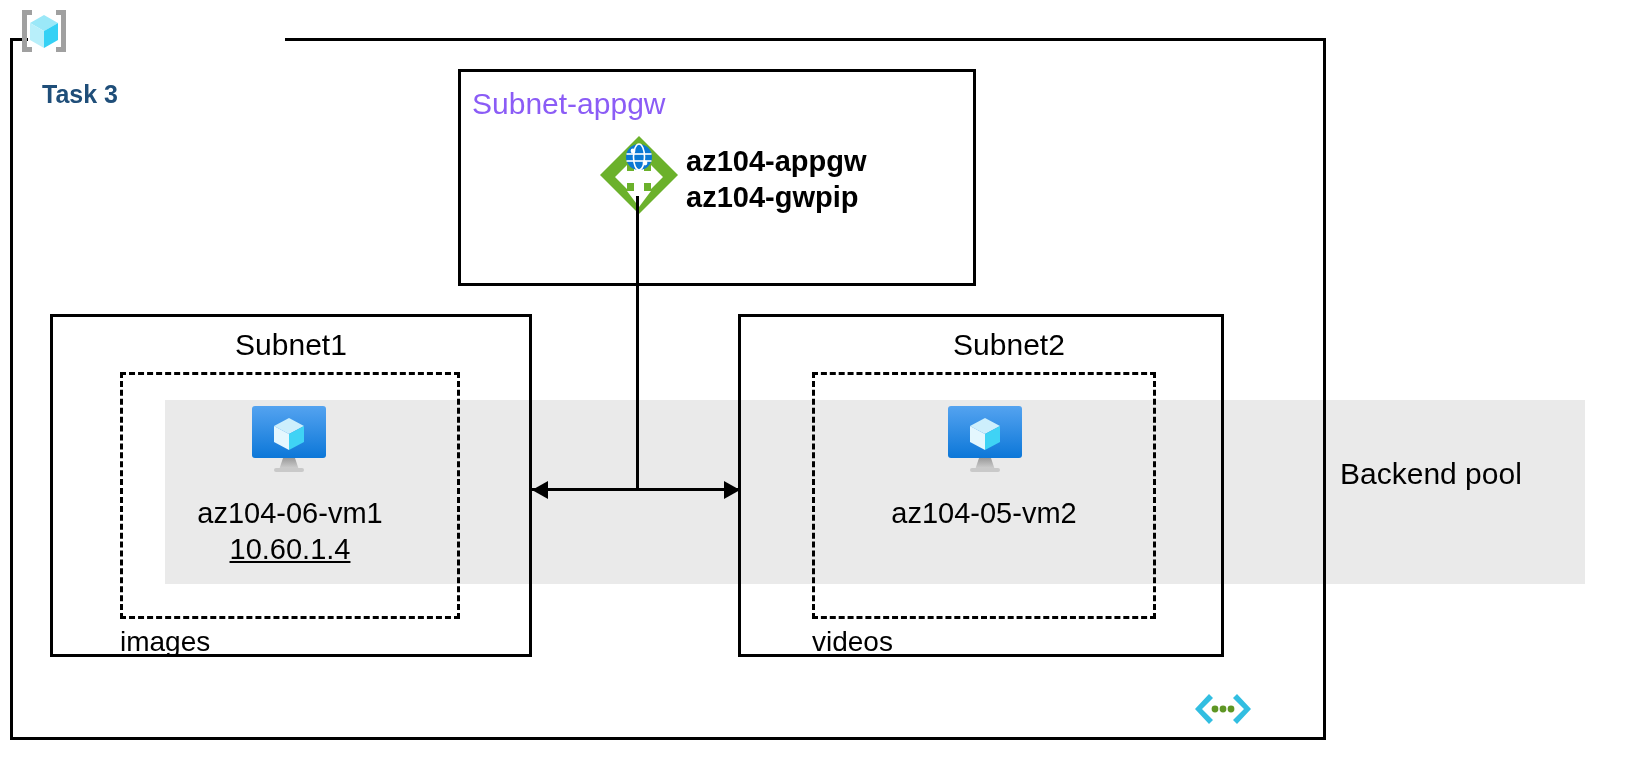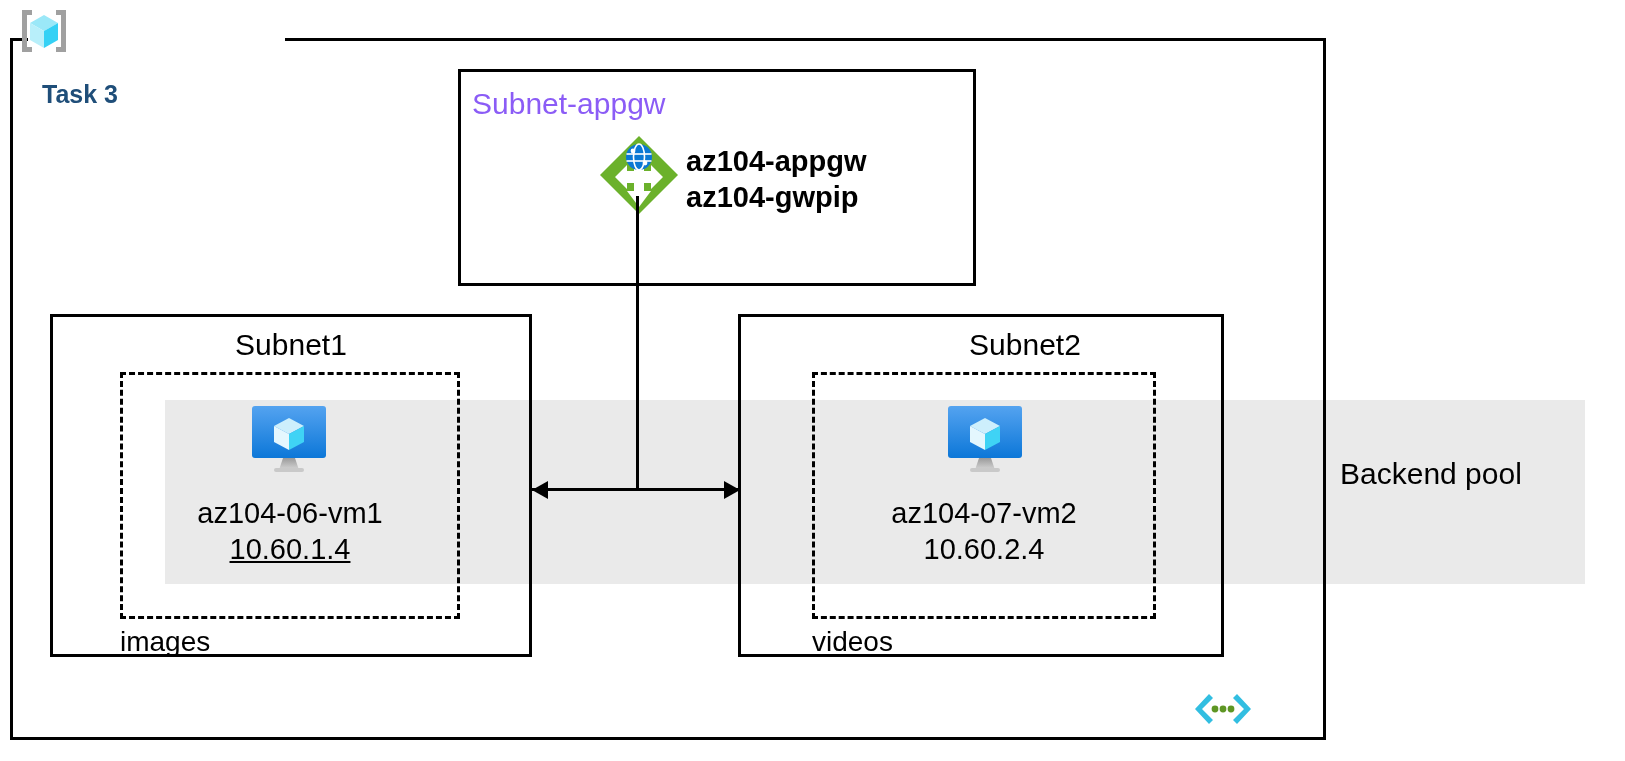--- a/index.html
+++ b/index.html
@@ -114,21 +114,21 @@
   }
   .subnet-title-center {
     position: absolute;
     font-size: 30px;
     line-height: 38px;
     text-align: center;
     white-space: nowrap;
     color: #000;
   }
   #subnet1-title { left: 50px; top: 326px; width: 482px; }
-  #subnet2-title { left: 738px; top: 326px; width: 486px; padding-left: 44px; }
+  #subnet2-title { left: 722px; top: 326px; width: 486px; padding-left: 44px; }
 
   
   .dashed-box {
     position: absolute;
     border: 3px dashed #000;
     box-sizing: border-box;
     background: transparent;
   }
   #vm1-dashed { left: 120px; top: 372px; width: 340px; height: 247px; }
   #vm2-dashed { left: 812px; top: 372px; width: 344px; height: 247px; }
@@ -322,22 +322,21 @@
         </linearGradient>
       </defs>
       <rect x="2" y="2" width="74" height="52" rx="3" fill="url(#vmScreen2)"></rect>
       <path d="M33 54 L45 54 L49 66 L29 66 Z" fill="url(#vmStand2)"></path>
       <rect x="24" y="64" width="30" height="4" rx="2" fill="#C9C9C9"></rect>
       <polygon points="39,14 54,22 39,30 24,22" fill="#CDEFFC"></polygon>
       <polygon points="24,22 39,30 39,46 24,38" fill="#E4F7FE"></polygon>
       <polygon points="54,22 39,30 39,46 54,38" fill="#3FD3F5"></polygon>
     </svg>
   </div>
-  <div class="vm-text" id="vm2-name">az104-07-vm2</div>
-  <div class="vm-text" id="vm2-ip">10.60.2.4</div>
+  <div class="vm-text" id="vm2-name">az104-05-vm2</div>
   <div class="storage-label" id="subnet2-storage">videos</div>
 
   <div id="code-icon">
     <svg width="56" height="34" viewBox="0 0 56 34">
       <path d="M14 2 L18 6 L7 17 L18 28 L14 32 L0 17 Z" fill="#32BEE1"></path>
       <path d="M42 2 L38 6 L49 17 L38 28 L42 32 L56 17 Z" fill="#32BEE1"></path>
       <circle cx="20" cy="17" r="3.4" fill="#5E9624"></circle>
       <circle cx="28" cy="17" r="3.4" fill="#5E9624"></circle>
       <circle cx="36" cy="17" r="3.4" fill="#5E9624"></circle>
     </svg>

